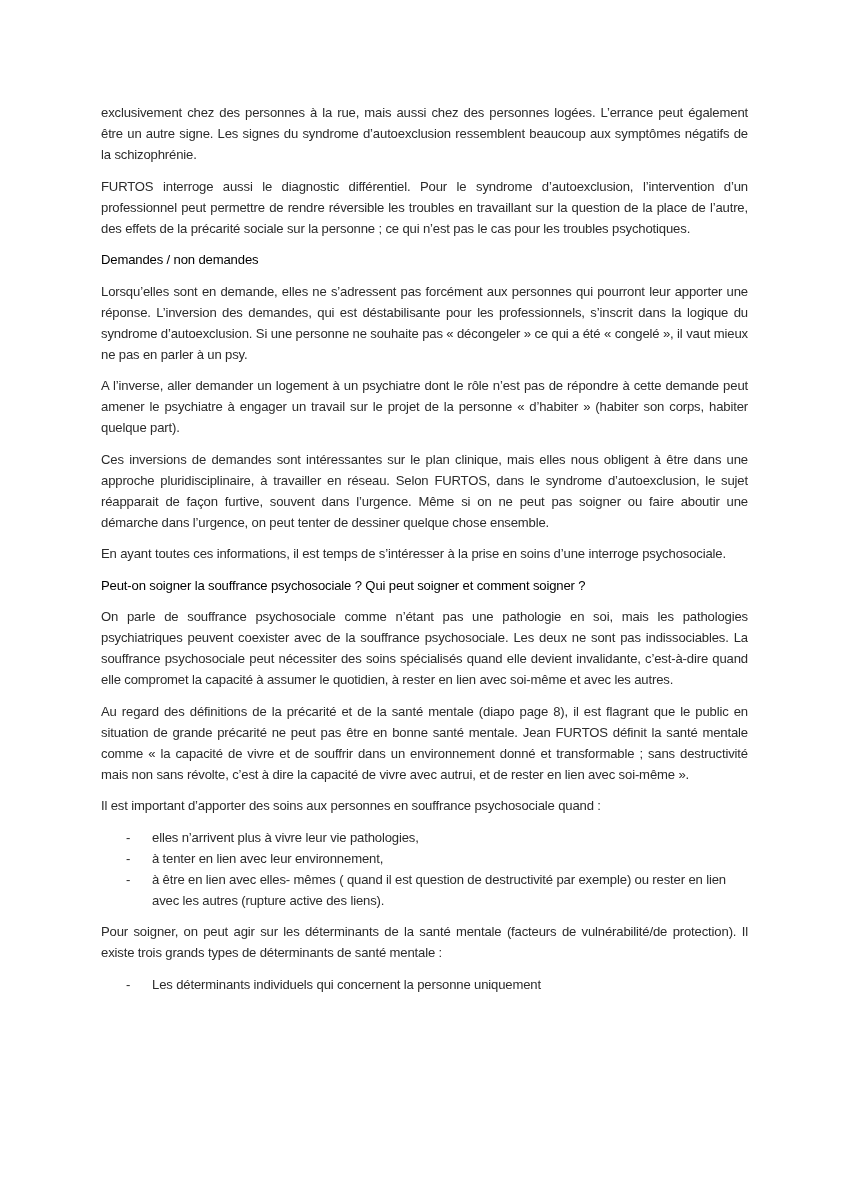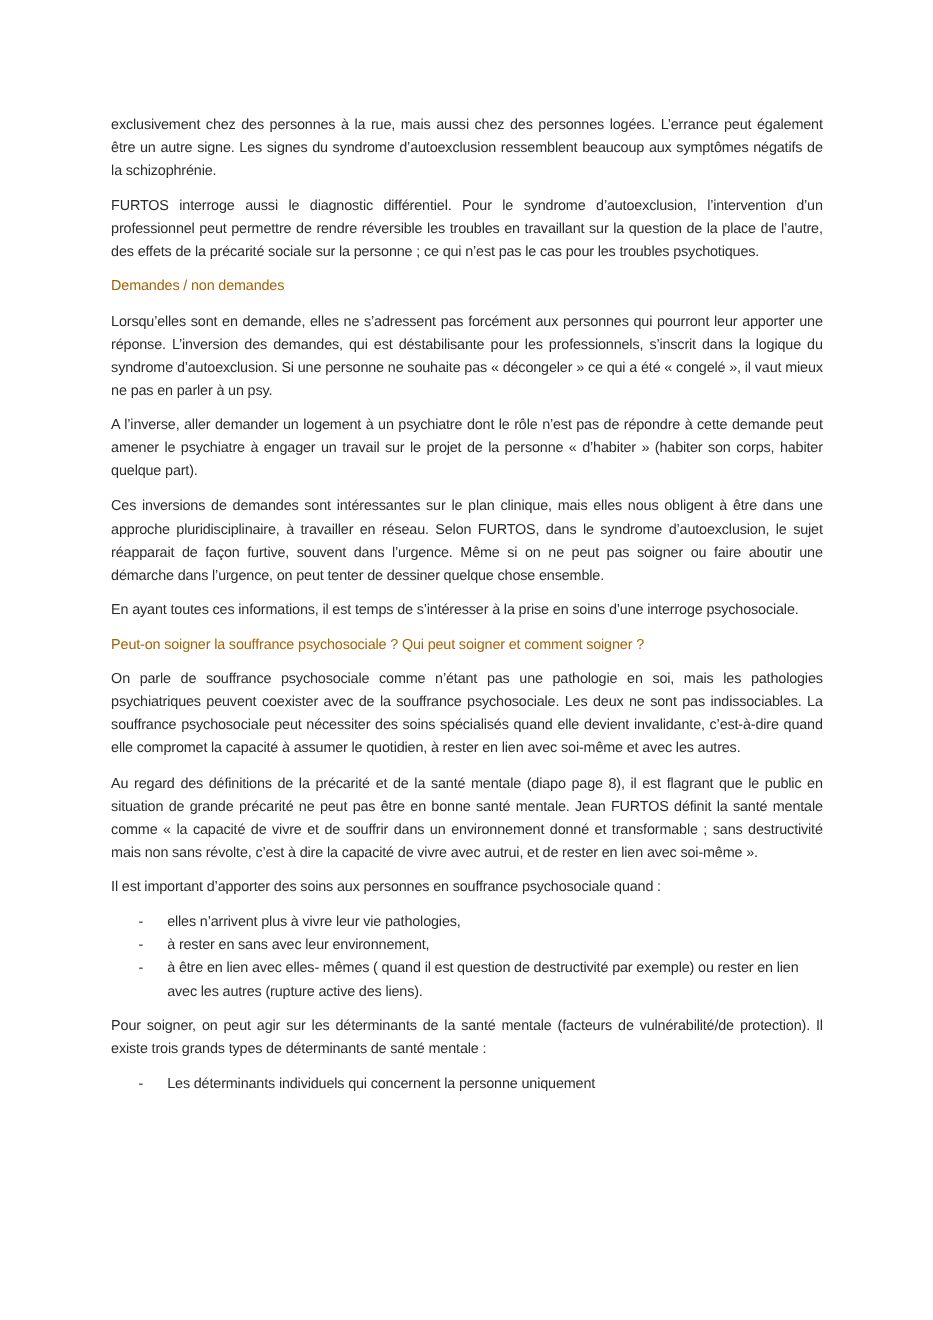--- a/index.html
+++ b/index.html
@@ -7,21 +7,21 @@
   .page {
     position: absolute; left: 0; top: 0; width: 848px; height: 1200px; background: #fff;
   }
   .content {
     position: absolute; left: 101px; top: 102px; width: 647px;
     font-family: "Liberation Sans", sans-serif;
     font-size: 13.1px; line-height: 21px; color: #2b2b2b;
     letter-spacing: -0.15px;
   }
   .p { margin: 0 0 10.5px 0; text-align: justify; text-align-last: left; }
-  .h { margin: 0 0 10.5px 0; color: #a16207; }
+  .h { margin: 0 0 10.5px 0; color: #000000; }
   .list { margin: 0 0 10.5px 0; padding: 0; list-style: none; }
   .list li { position: relative; padding-left: 51px; text-align: left; }
   .list .dash { position: absolute; left: 25px; top: 0; }
 </style>
 </head>
 <body>
 
 <div class="page">
   <div class="content">
     <p class="p">exclusivement chez des personnes à la rue, mais aussi chez des personnes logées. L’errance peut également être un autre signe. Les signes du syndrome d’autoexclusion ressemblent beaucoup aux symptômes négatifs de la schizophrénie.</p>
@@ -35,21 +35,21 @@
     <p class="p">On parle de souffrance psychosociale comme n’étant pas une pathologie en soi, mais les pathologies psychiatriques peuvent coexister avec de la souffrance psychosociale. Les deux ne sont pas indissociables. La souffrance psychosociale peut nécessiter des soins spécialisés quand elle devient invalidante, c’est-à-dire quand elle compromet la capacité à assumer le quotidien, à rester en lien avec soi-même et avec les autres.</p>
     <p class="p">Au regard des définitions de la précarité et de la santé mentale (diapo page 8), il est flagrant que le public en situation de grande précarité ne peut pas être en bonne santé mentale. Jean FURTOS définit la santé mentale comme « la capacité de vivre et de souffrir dans un environnement donné et transformable ; sans destructivité mais non sans révolte, c’est à dire la capacité de vivre avec autrui, et de rester en lien avec soi-même ».</p>
     <p class="p">Il est important d’apporter des soins aux personnes en souffrance psychosociale quand :</p>
     <ul class="list">
       <li>
         <span class="dash">-</span>
         <span>elles n’arrivent plus à vivre leur vie pathologies,</span>
       </li>
       <li>
         <span class="dash">-</span>
-        <span>à rester en sans avec leur environnement,</span>
+        <span>à tenter en lien avec leur environnement,</span>
       </li>
       <li>
         <span class="dash">-</span>
         <span>à être en lien avec elles- mêmes ( quand il est question de destructivité par exemple) ou rester en lien avec les autres (rupture active des liens).</span>
       </li>
     </ul>
     <p class="p">Pour soigner, on peut agir sur les déterminants de la santé mentale (facteurs de vulnérabilité/de protection). Il existe trois grands types de déterminants de santé mentale :</p>
     <ul class="list">
       <li>
         <span class="dash">-</span>

